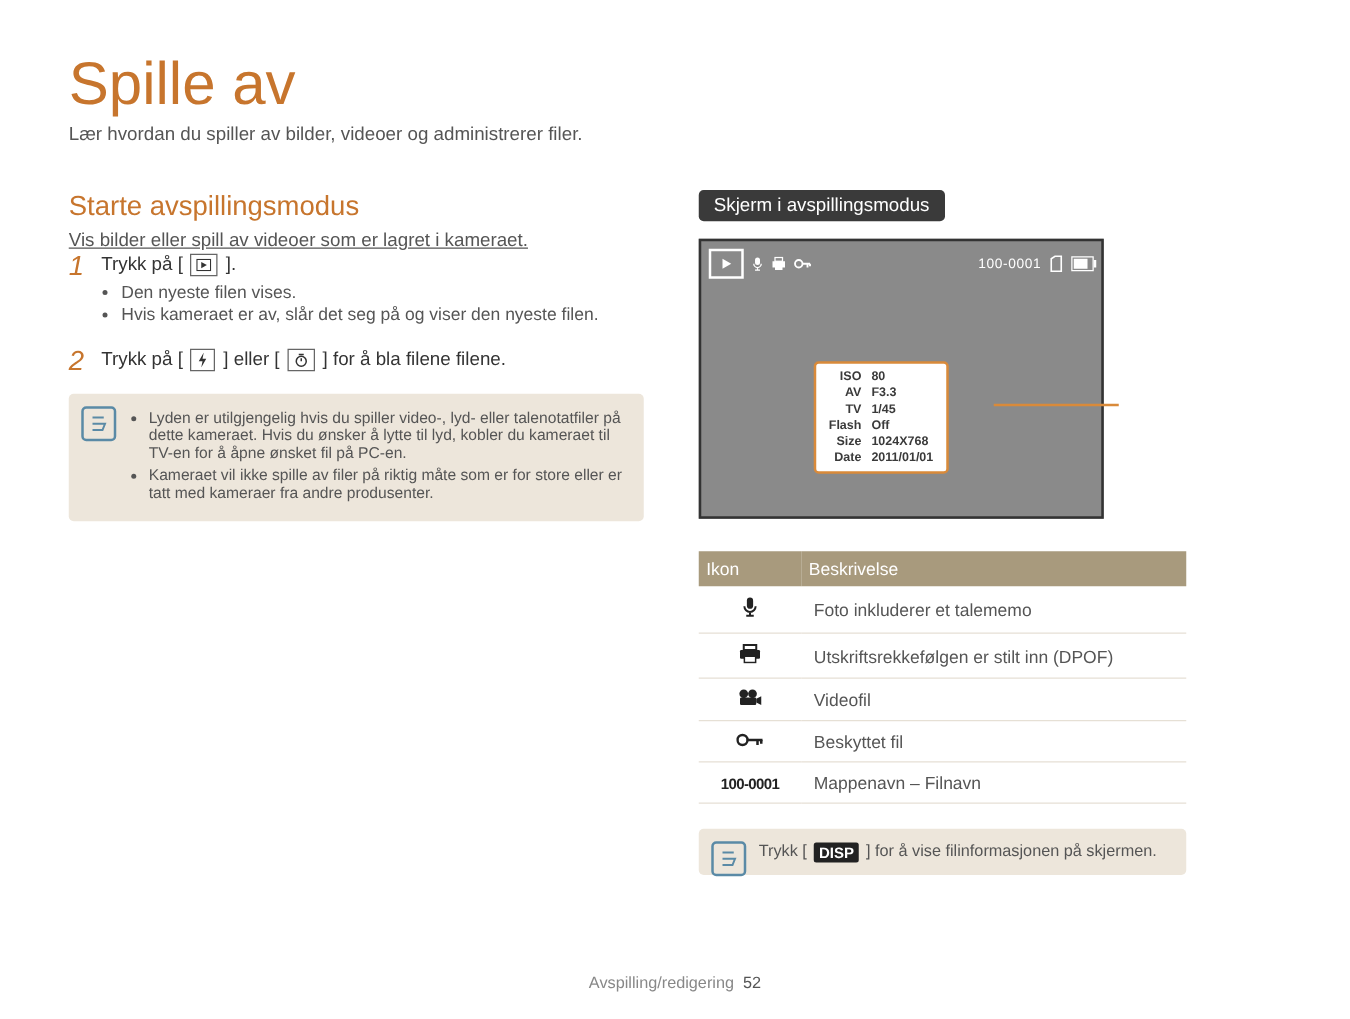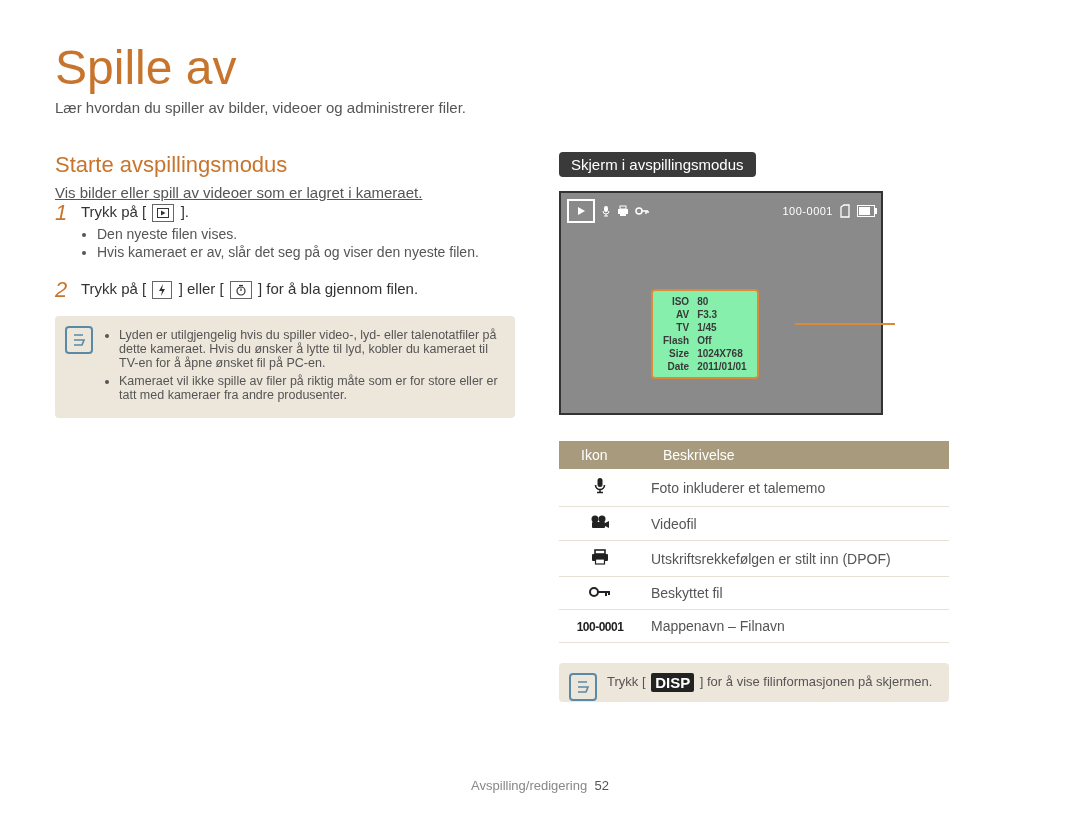--- a/index.html
+++ b/index.html
@@ -202,21 +202,21 @@
     position:absolute; left:1px; top:1px; bottom:1px; width:11px;
     background:#fff;
   }
 
   .info-highlight {
     position: absolute;
     left: 90px;
     top: 96px;
     border: 2px solid #d98a3a;
     border-radius: 4px;
-    background: #86efac;
+    background: #ffffff;
     padding: 4px 6px 4px 6px;
   }
   .info-highlight table {
     border-collapse: collapse;
   }
   .info-highlight td {
     font-size: 10px;
     font-weight: bold;
     padding: 0 4px;
     line-height: 13px;
@@ -242,21 +242,21 @@
     width: 100%;
     border-collapse: collapse;
     font-size: 14px;
     color: #555;
   }
   .icon-table thead th {
     background: #a89a7d;
     color: #fff;
     text-align: left;
     font-weight: normal;
-    padding: 6px 22px;
+    padding: 6px 6px;
     font-size: 14px;
   }
   .icon-table tbody td {
     padding: 8px 10px;
     border-bottom: 1px solid #e6e0d5;
     vertical-align: middle;
   }
   .icon-table tbody td:first-child {
     width: 62px;
     text-align: center;
@@ -268,21 +268,21 @@
     margin-top: 20px;
   }
   .note-box.small .note-text {
     font-size: 13px;
   }
   .disp-badge {
     display: inline-block;
     background: #222;
     color: #fff;
     font-weight: bold;
-    font-size: 15px;
+    font-size: 12px;
     padding: 1px 4px;
     border-radius: 2px;
     vertical-align: middle;
     margin: 0 2px;
   }
 
   .footer {
     position: absolute;
     bottom: 22px;
     left: 0;
@@ -337,21 +337,21 @@
                 </svg>
             </span>
             <span>] eller [</span>
             <span class="inline-key">
               <svg width="12" height="12" viewBox="0 0 12 12">
                 <circle cx="6" cy="7" r="4" stroke="#333" stroke-width="1.2" fill="none"></circle>
                 <line x1="6" y1="7" x2="6" y2="4.5" stroke="#333" stroke-width="1.2"></line>
                 <line x1="4" y1="1.5" x2="8" y2="1.5" stroke="#333" stroke-width="1.2"></line>
               </svg>
             </span>
-            <span>] for å bla gjennom filen.</span>
+            <span>] for å bla filene filene.</span>
           </div>
         </div>
       </div>
 
       <div class="note-box">
         <div class="note-icon">
           <svg width="16" height="16" viewBox="0 0 16 16">
             <path d="M2 2 L14 2 L14 14 L2 14 Z" fill="none"></path>
             <path d="M3 3 L12 3 M3 8 L13 8 L11 13 L3 13" stroke="#5a8aa6" stroke-width="1.6" fill="none"></path>
           </svg>
@@ -457,38 +457,38 @@
             <td><span class="ico">
               <svg width="14" height="18" viewBox="0 0 14 18">
                     <rect x="4.5" y="1" width="5" height="9" rx="2.5" fill="#222"></rect>
                     <path d="M2.5 8a4.5 4.5 0 0 0 9 0M7 12.5v3M4 15.5h6" stroke="#222" stroke-width="1.6" fill="none"></path>
                   </svg>
             </span></td>
             <td>Foto inkluderer et talememo</td>
           </tr>
           <tr>
             <td><span class="ico">
+              <svg width="18" height="16" viewBox="0 0 18 16">
+                    <rect x="4" y="1" width="10" height="4" fill="none" stroke="#222" stroke-width="1.6"></rect>
+                    <rect x="1" y="5" width="16" height="7" rx="1" fill="#222"></rect>
+                    <rect x="4.5" y="10" width="9" height="5" fill="#fff" stroke="#222" stroke-width="1.2"></rect>
+                  </svg>
+            </span></td>
+            <td>Utskriftsrekkefølgen er stilt inn (DPOF)</td>
+          </tr>
+          <tr>
+            <td><span class="ico">
               <svg width="20" height="14" viewBox="0 0 20 14">
                     <circle cx="5" cy="4" r="3.5" fill="#222"></circle>
                     <circle cx="12" cy="4" r="3.5" fill="#222"></circle>
                     <rect x="2" y="7" width="13" height="6" rx="1" fill="#222"></rect>
                     <polygon points="15,8 19,6 19,13 15,11" fill="#222"></polygon>
                   </svg>
             </span></td>
             <td>Videofil</td>
-          </tr>
-          <tr>
-            <td><span class="ico">
-              <svg width="18" height="16" viewBox="0 0 18 16">
-                    <rect x="4" y="1" width="10" height="4" fill="none" stroke="#222" stroke-width="1.6"></rect>
-                    <rect x="1" y="5" width="16" height="7" rx="1" fill="#222"></rect>
-                    <rect x="4.5" y="10" width="9" height="5" fill="#fff" stroke="#222" stroke-width="1.2"></rect>
-                  </svg>
-            </span></td>
-            <td>Utskriftsrekkefølgen er stilt inn (DPOF)</td>
           </tr>
           <tr>
             <td><span class="ico">
               <svg width="22" height="12" viewBox="0 0 22 12">
                     <circle cx="5" cy="6" r="4" fill="none" stroke="#222" stroke-width="2"></circle>
                     <line x1="9" y1="6" x2="21" y2="6" stroke="#222" stroke-width="2"></line>
                     <line x1="17" y1="6" x2="17" y2="10" stroke="#222" stroke-width="2"></line>
                     <line x1="20" y1="6" x2="20" y2="9" stroke="#222" stroke-width="2"></line>
                   </svg>
             </span></td>

